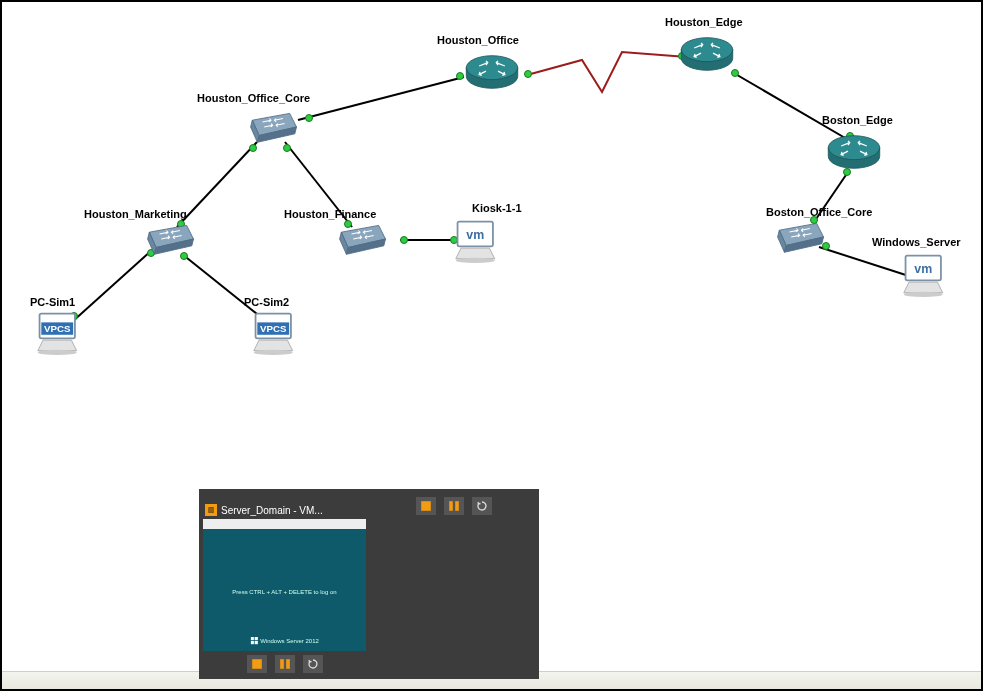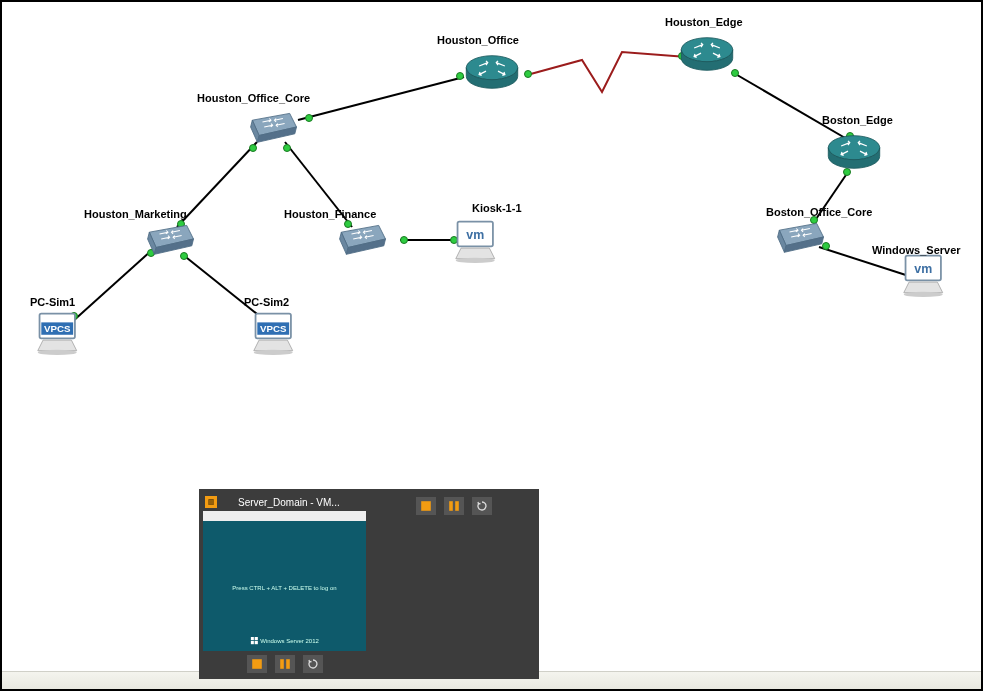--- a/index.html
+++ b/index.html
@@ -67,21 +67,22 @@
   }
   .preview-title {
     color: #fff;
     font-size: 10px;
     padding: 3px 2px;
     white-space: nowrap;
     overflow: hidden;
     text-overflow: ellipsis;
     display: flex;
     align-items: center;
-    gap: 21px;
+    gap: 4px;
+    margin-top: 8px;
   }
   .preview-title .vm-badge {
     width: 12px; height: 12px; background: #f39c12;
     display: inline-block;
     font-size: 7px; line-height: 12px; text-align: center;
     color: #000;
   }
   .preview-thumb {
     flex: 1;
     position: relative;
@@ -278,21 +279,21 @@
   <div class="label" style="left:0px; top:-16px;margin-left:20px;">Kiosk-1-1</div>
   <svg class="vm-icon" viewBox="0 0 56 52">
     <rect x="6" y="4" width="40" height="28" rx="2" fill="#fff" stroke="#7a91a6" stroke-width="2"></rect>
     <text x="26" y="24" font-family="Arial" font-size="14" font-weight="bold" fill="#3d6fa3" text-anchor="middle">vm</text>
     <path d="M10 34 h32 l6 12 h-44 z" fill="#e3e3e3" stroke="#aaa"></path>
     <ellipse cx="26" cy="48" rx="22" ry="3" fill="#ccc"></ellipse>
   </svg>
 </div>
 
 <div class="node" style="left:898px; top:250px;">
-  <div class="label" style="left:-28px; top:-16px;margin-top:8px;">Windows_Server</div>
+  <div class="label" style="left:-28px; top:-16px;">Windows_Server</div>
   <svg class="vm-icon" viewBox="0 0 56 52">
     <rect x="6" y="4" width="40" height="28" rx="2" fill="#fff" stroke="#7a91a6" stroke-width="2"></rect>
     <text x="26" y="24" font-family="Arial" font-size="14" font-weight="bold" fill="#3d6fa3" text-anchor="middle">vm</text>
     <path d="M10 34 h32 l6 12 h-44 z" fill="#e3e3e3" stroke="#aaa"></path>
     <ellipse cx="26" cy="48" rx="22" ry="3" fill="#ccc"></ellipse>
   </svg>
 </div>
 
 <div class="node" style="left:32px; top:308px;">
   <div class="label" style="left:-4px; top:-14px;">PC-Sim1</div>

